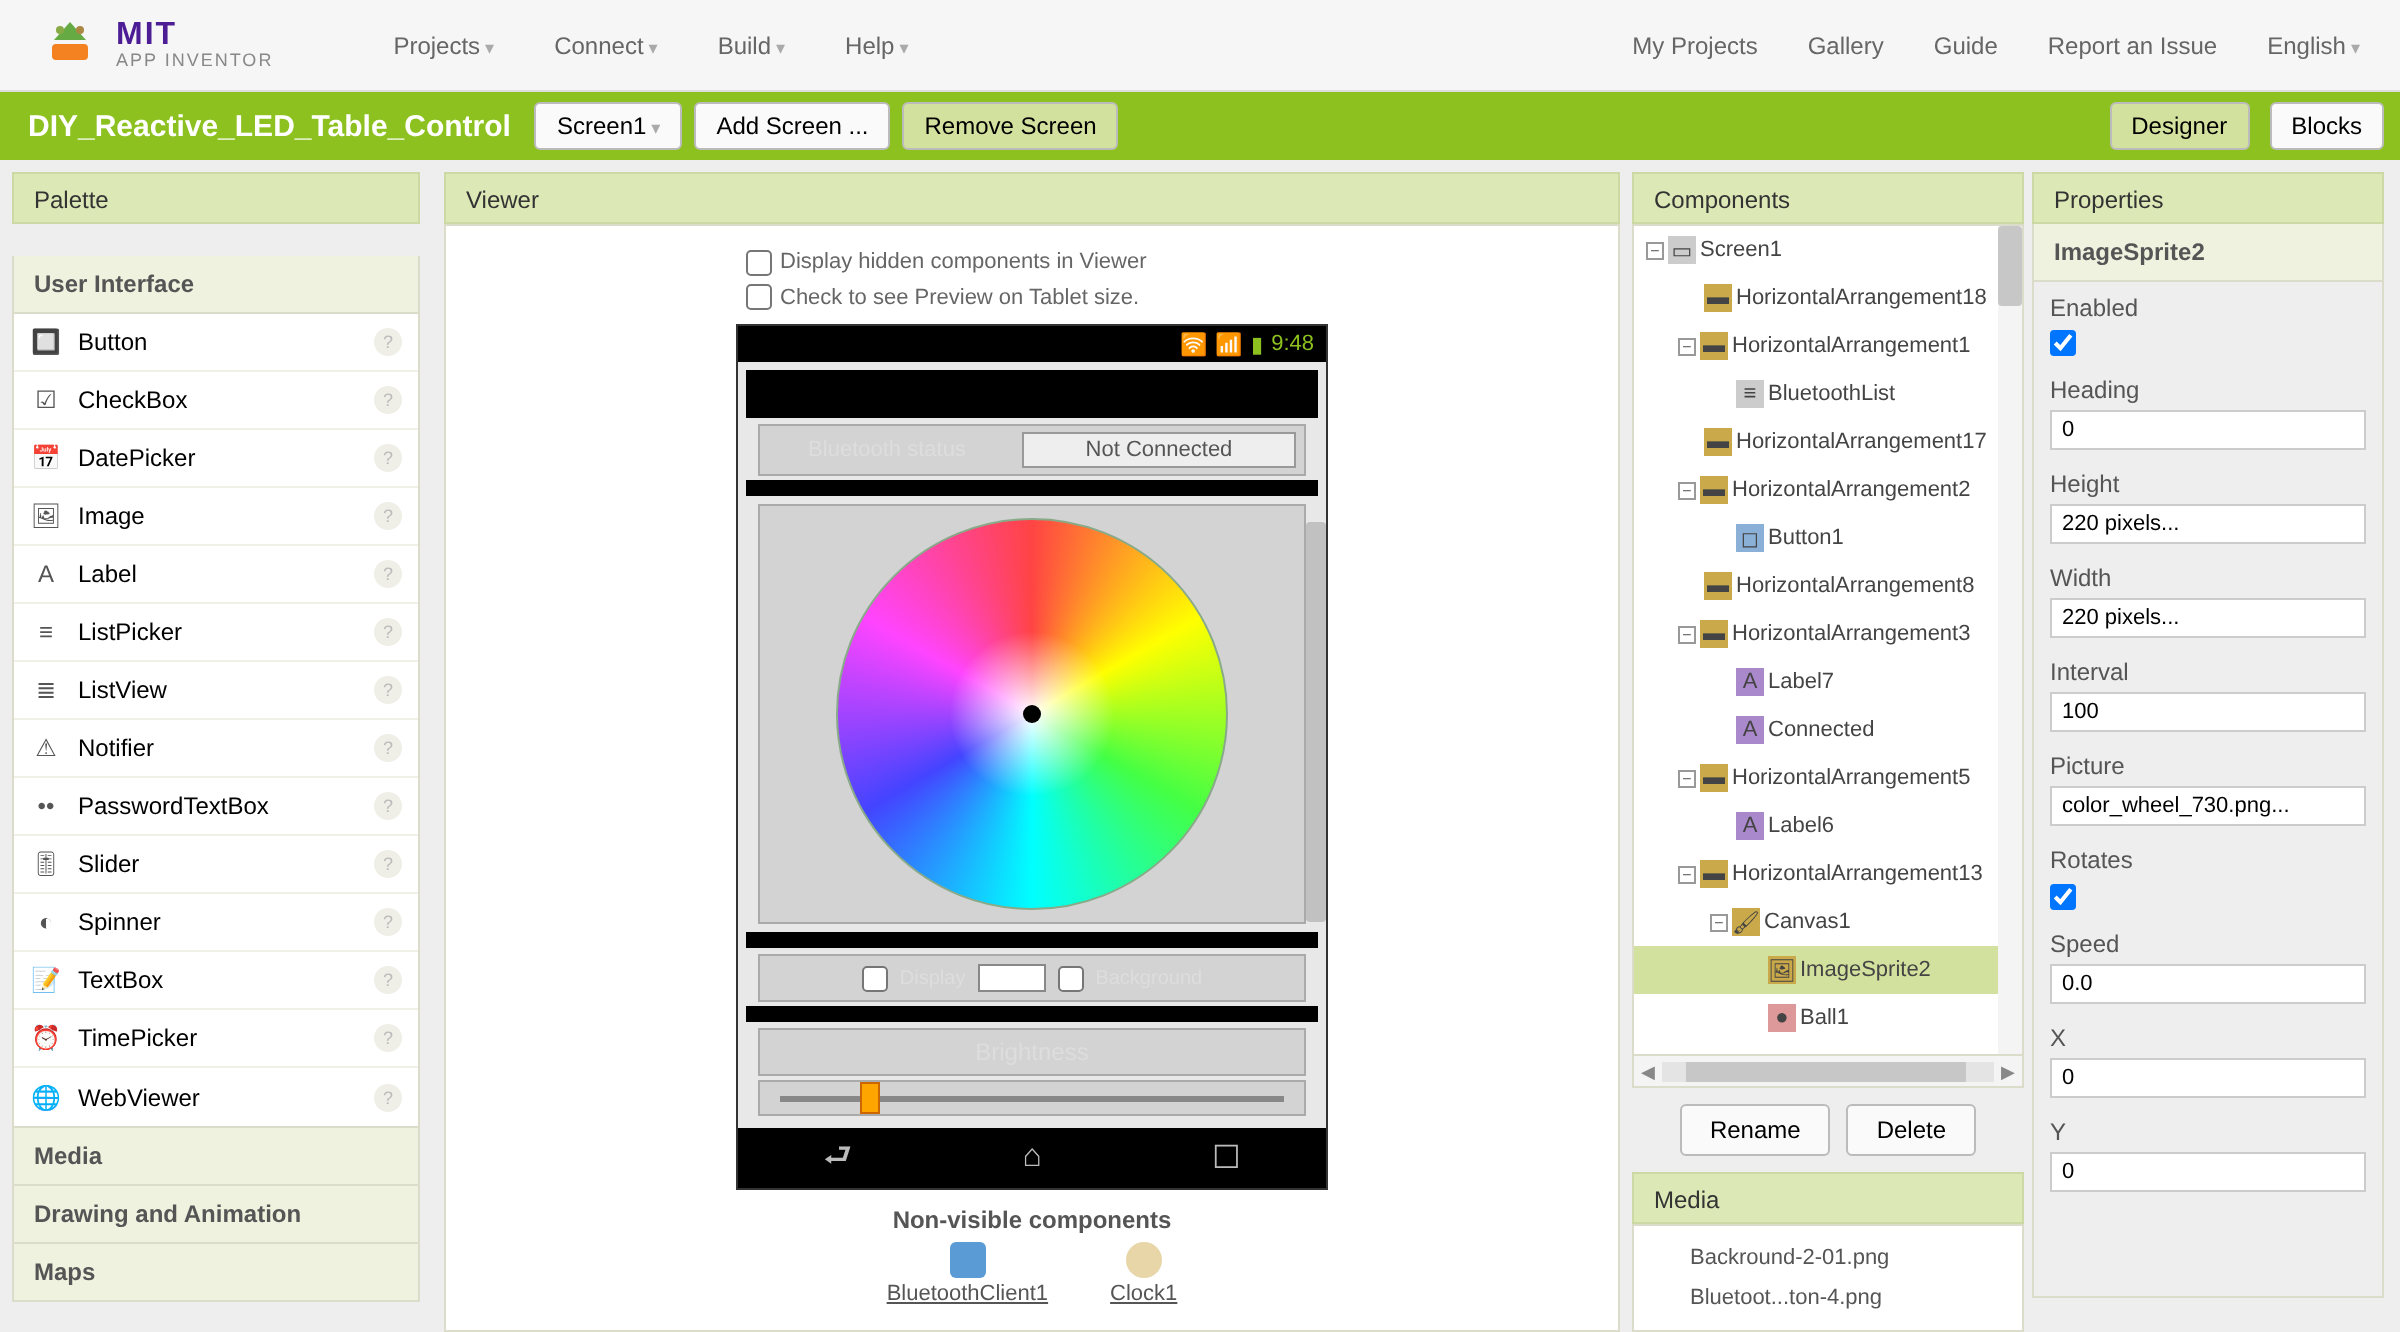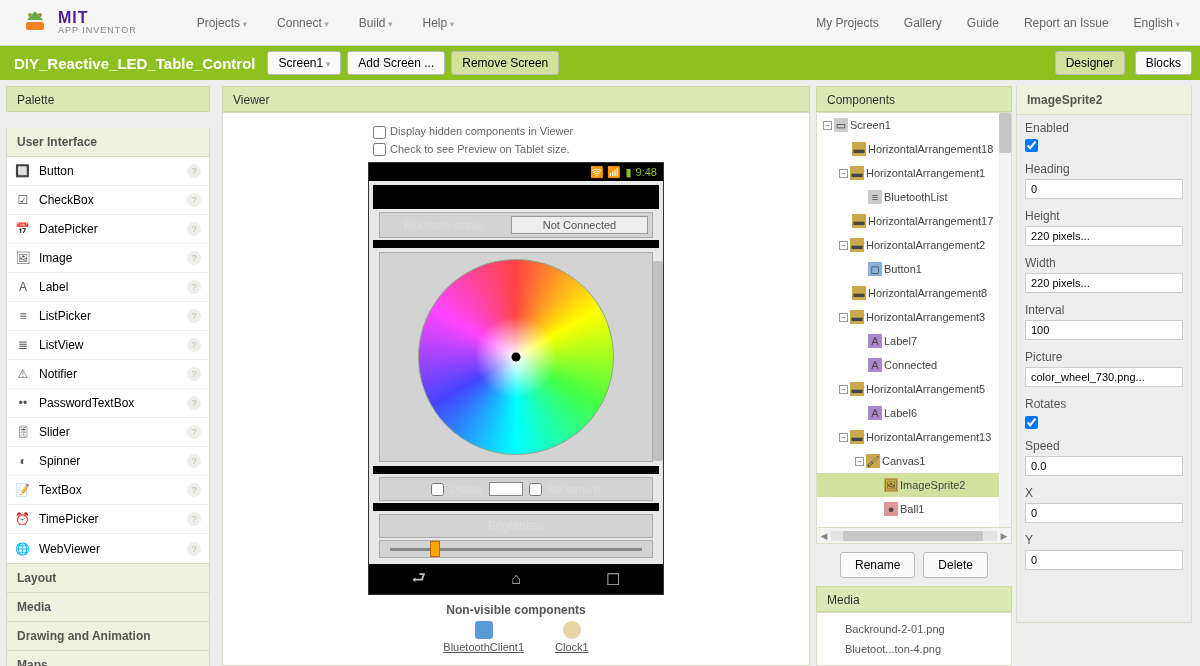--- a/index.html
+++ b/index.html
@@ -205,21 +205,20 @@
           <span class="pal-icon">⏰</span>
           <span class="pal-label">TimePicker</span>
           <span class="pal-q">?</span>
         </div>
         <div class="pal-item">
           <span class="pal-icon">🌐</span>
           <span class="pal-label">WebViewer</span>
           <span class="pal-q">?</span>
         </div>
       </div>
-    <div class="cat-header">Layout</div>
     <div class="cat-header">Media</div>
     <div class="cat-header">Drawing and Animation</div>
     <div class="cat-header" style="border-bottom:1px solid #dcdccb;">Maps</div>
   </div>
 
   <div class="viewer">
     <div class="panel-header">Viewer</div>
     <div class="viewer-body">
       <div class="viewer-opts">
         <label><input type="checkbox" style=""><span>Display hidden components in Viewer</span></label>
@@ -407,20 +406,21 @@
       <button class="btn">Delete</button>
     </div>
     <div class="panel-header">Media</div>
     <div class="media-list">
       <div class="media-item">Backround-2-01.png</div>
       <div class="media-item">Bluetoot...ton-4.png</div>
     </div>
   </div>
 
   <div class="properties">
+    <div class="panel-header">Properties</div>
     <div class="sel-name">ImageSprite2</div>
     <div class="prop-list">
       <div class="prop-field prop-check"><div class="prop-label">Enabled</div><input type="checkbox" checked="" style=""></div>
       <div class="prop-field"><div class="prop-label">Heading</div><input class="prop-input" value="0" style=""></div>
       <div class="prop-field"><div class="prop-label">Height</div><input class="prop-input" value="220 pixels..." style=""></div>
       <div class="prop-field"><div class="prop-label">Width</div><input class="prop-input" value="220 pixels..." style=""></div>
       <div class="prop-field"><div class="prop-label">Interval</div><input class="prop-input" value="100" style=""></div>
       <div class="prop-field"><div class="prop-label">Picture</div><input class="prop-input" value="color_wheel_730.png..." style=""></div>
       <div class="prop-field prop-check"><div class="prop-label">Rotates</div><input type="checkbox" checked="" style=""></div>
       <div class="prop-field"><div class="prop-label">Speed</div><input class="prop-input" value="0.0" style=""></div>

